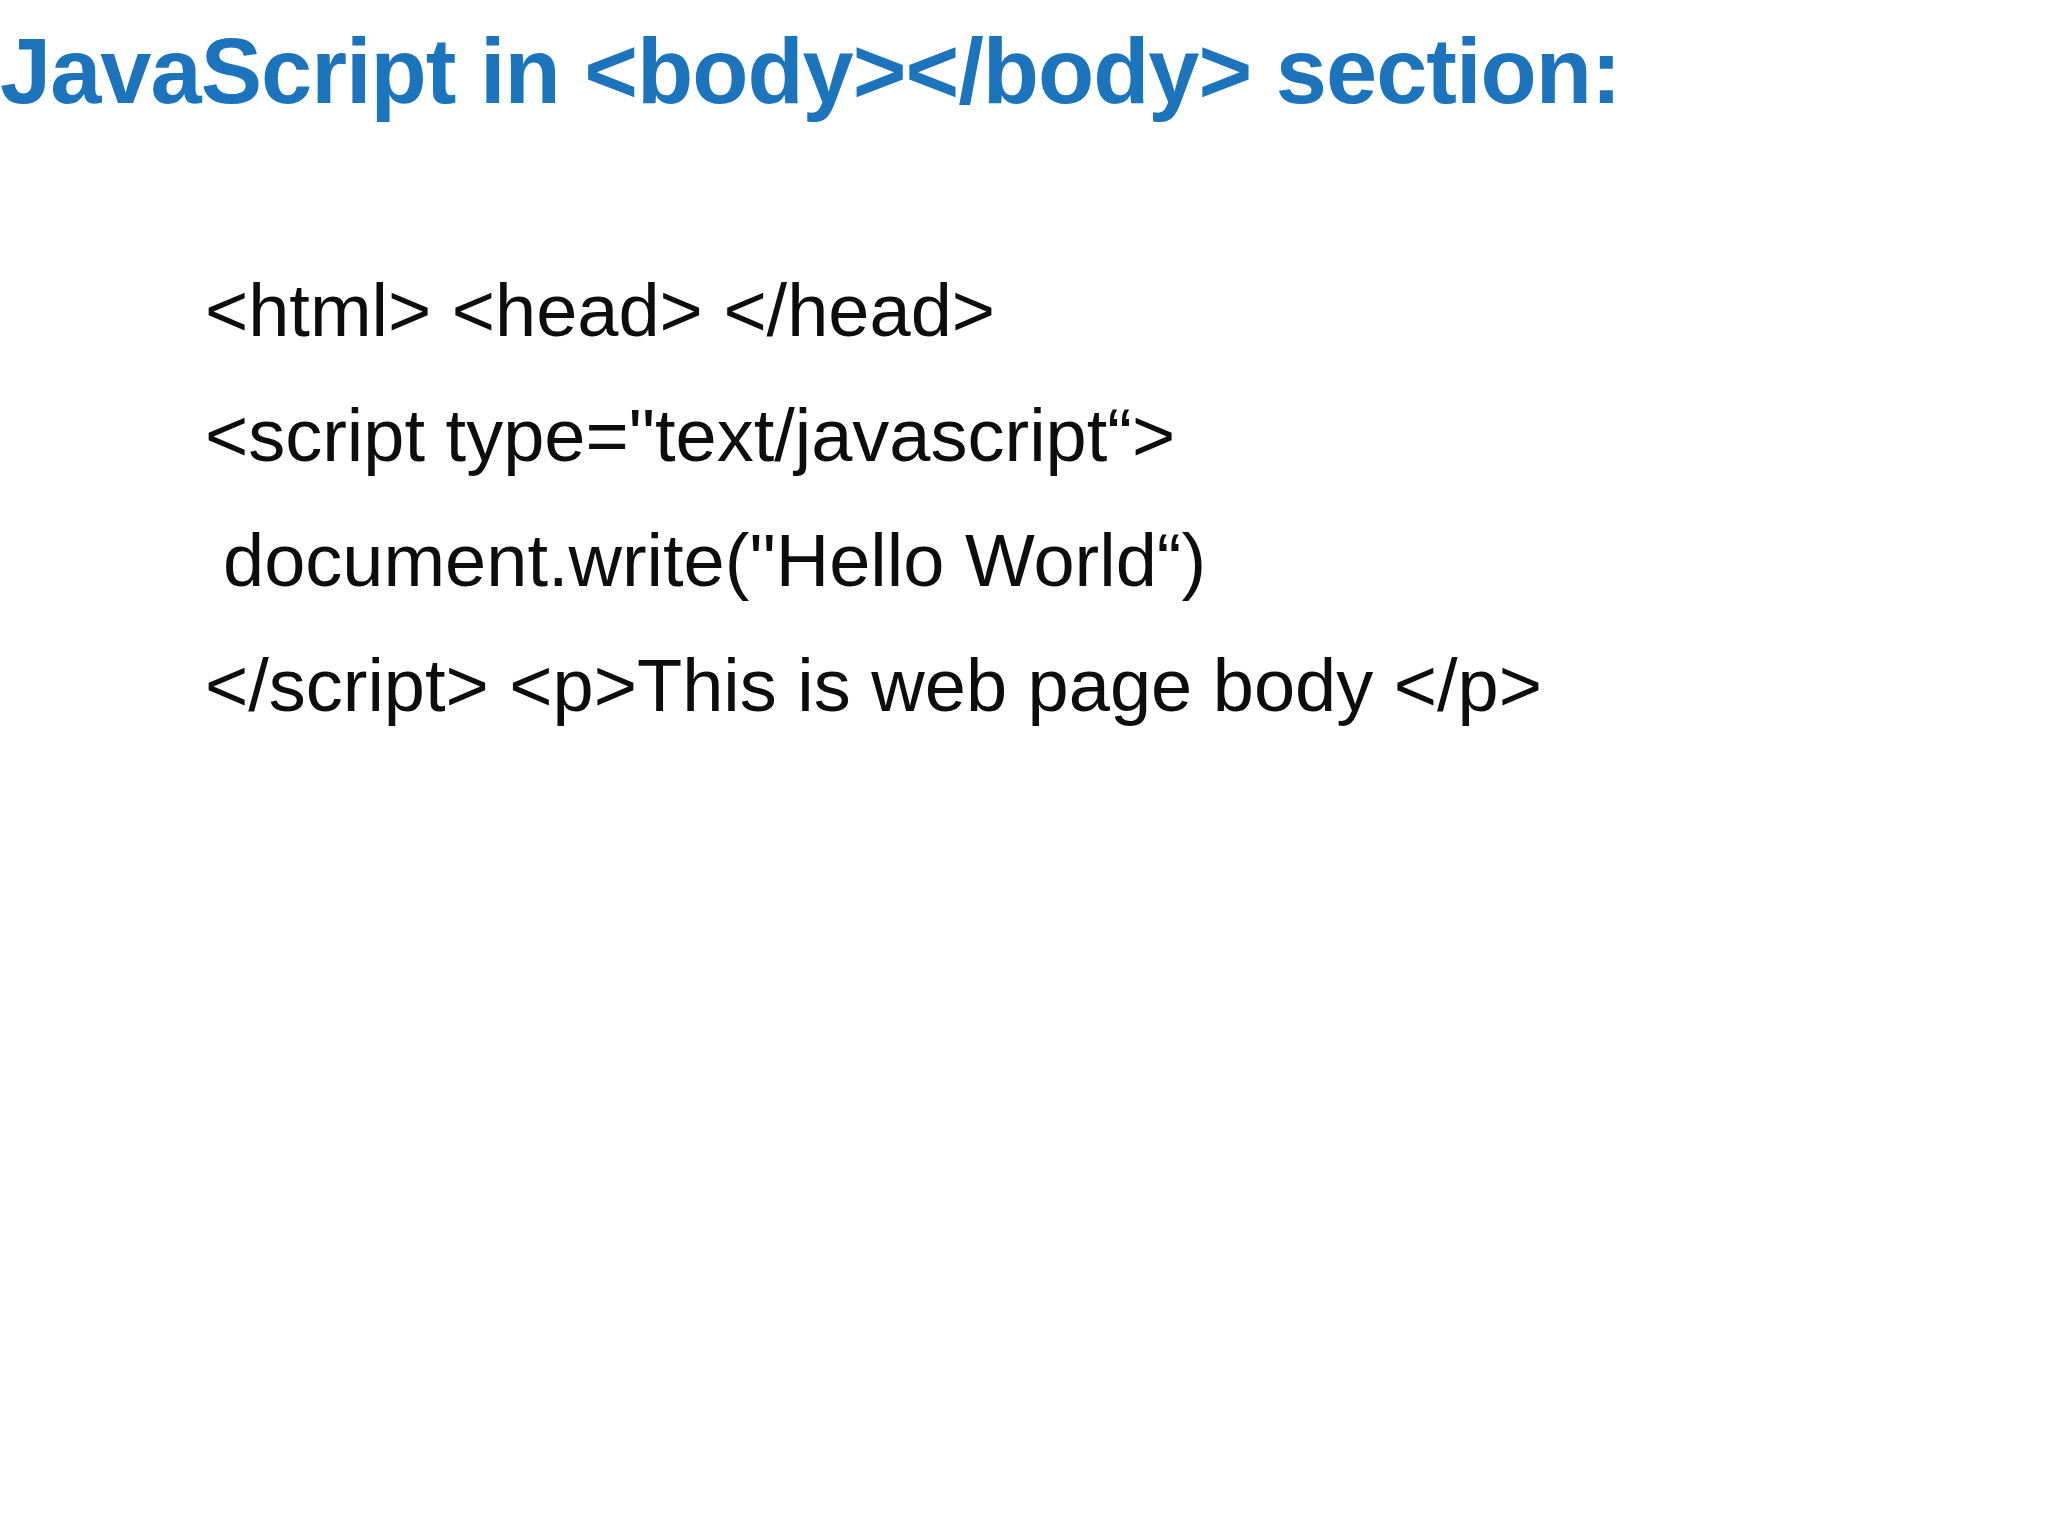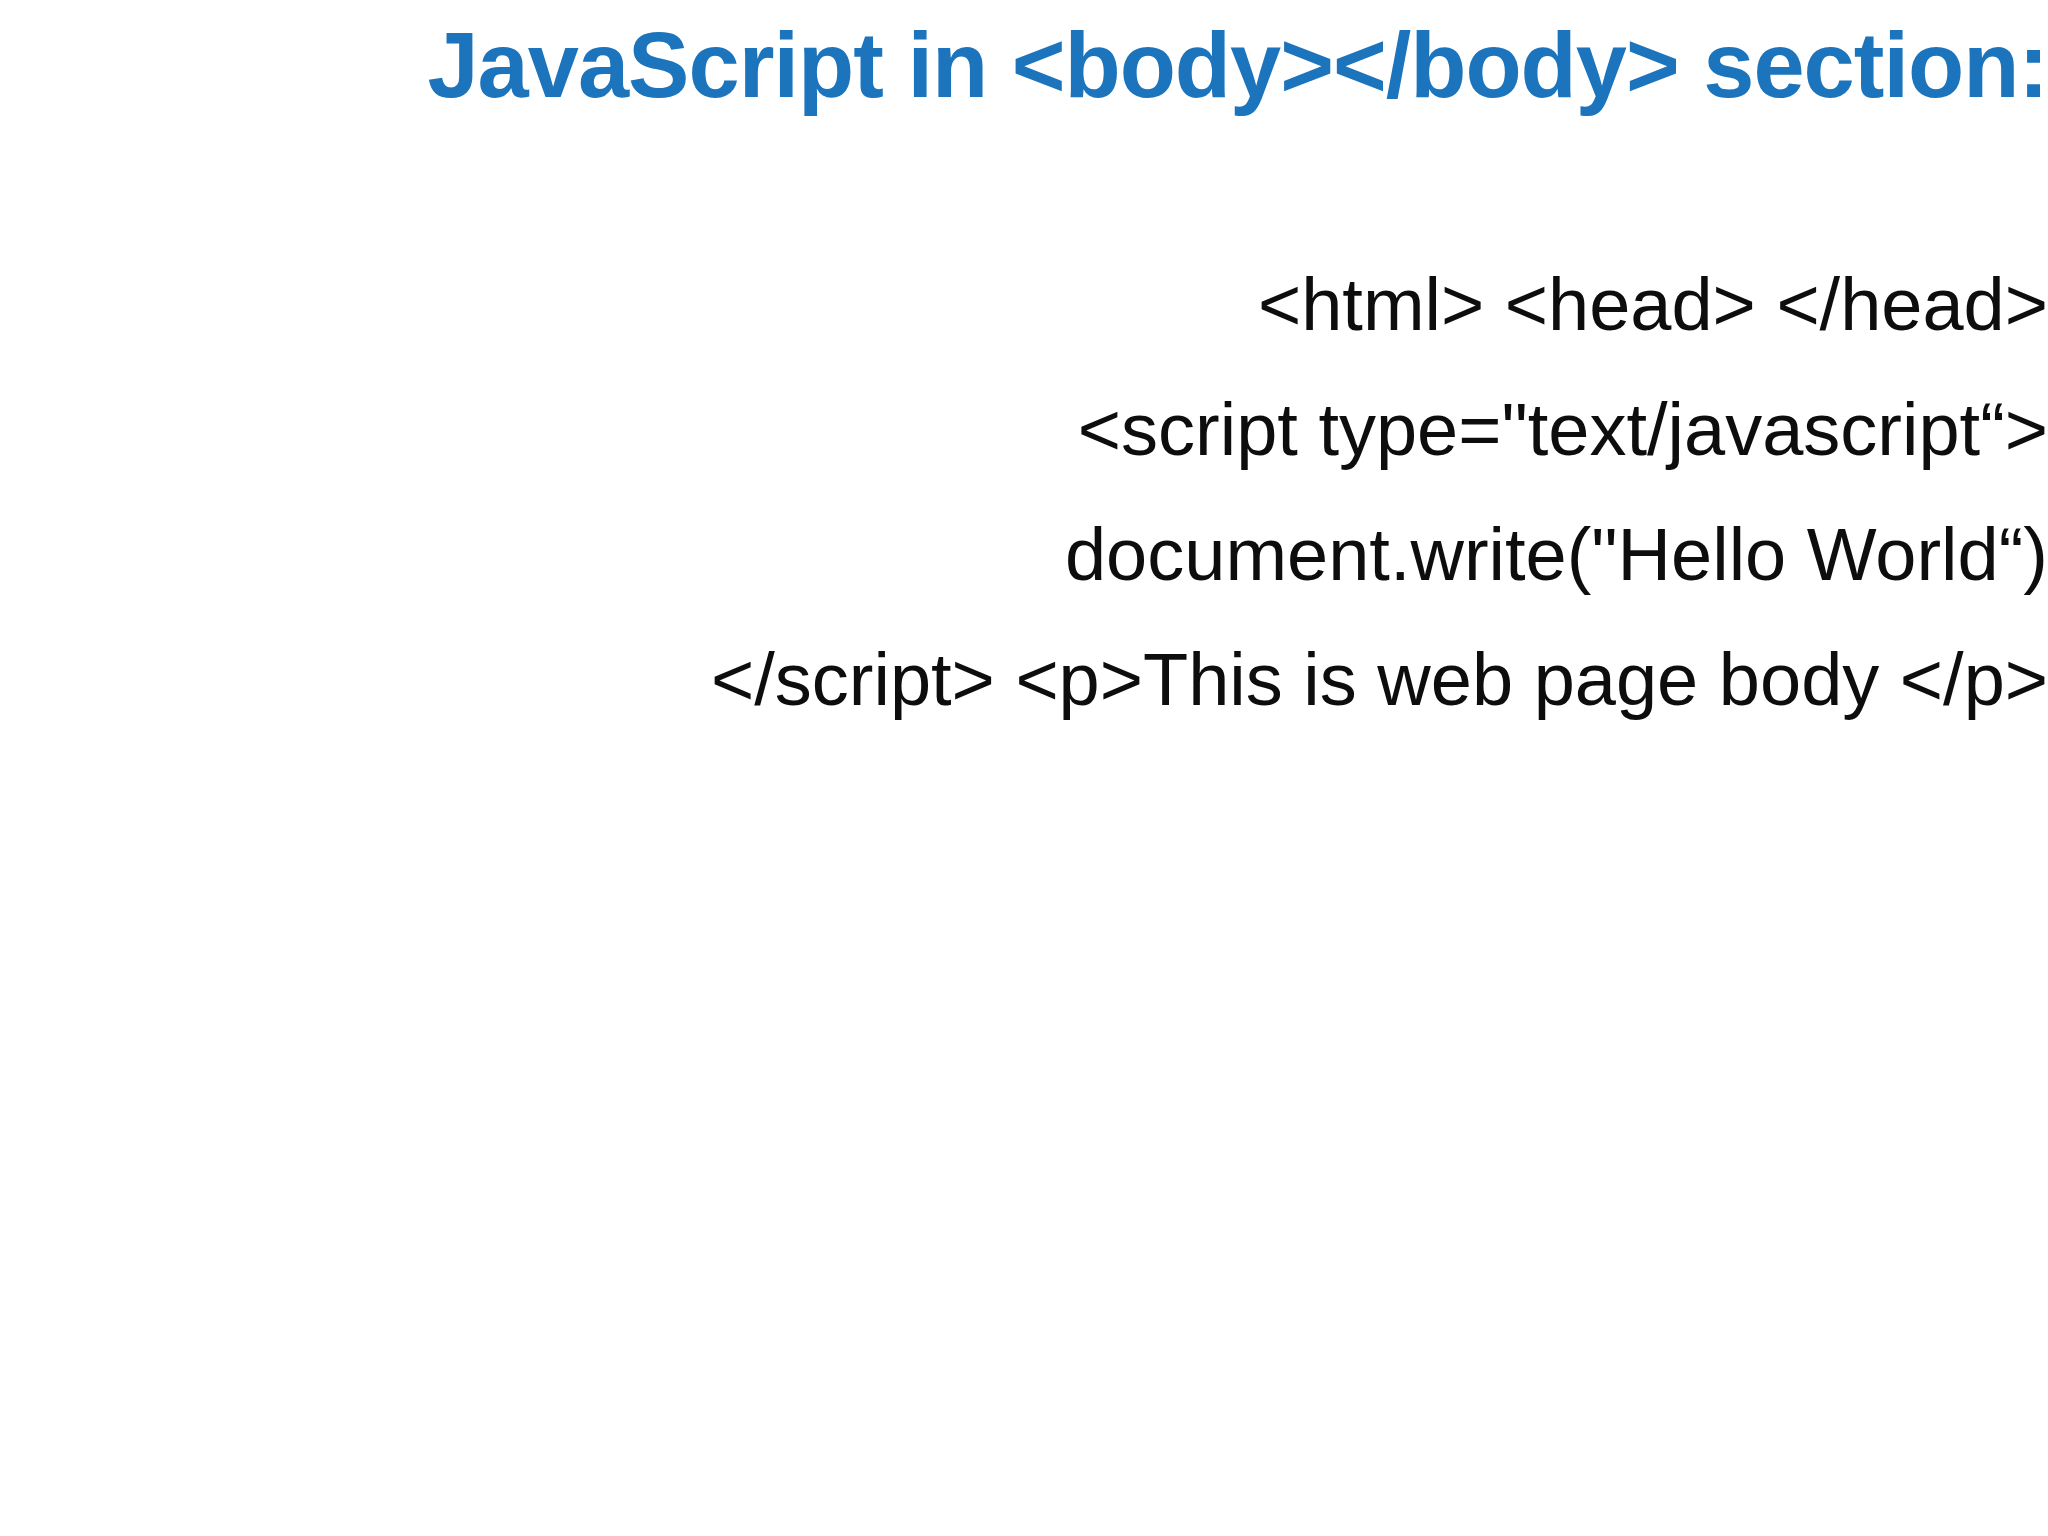--- a/index.html
+++ b/index.html
@@ -14,33 +14,32 @@
     font-family: "Liberation Sans", sans-serif;
   }
   .slide {
     position: relative;
     width: 2048px;
     height: 1536px;
     background: var(--c-background, #ffffff);
   }
   .title {
     margin: 0;
-    padding-top: 10px;
-    text-align: right;
+    padding-top: 16px;
+    text-align: left;
     font-size: 92px;
     font-weight: bold;
     letter-spacing: -1px;
     color: var(--c-title, #1b74bc);
     line-height: 1.2;
   }
   .code {
     margin-top: 148px;
     padding-left: 205px;
     color: var(--c-text, #0d0d0d);
-    text-align: right;
   }
   .code-line {
     font-size: 74px;
     line-height: 74px;
     margin-bottom: 51px;
     white-space: pre;
     letter-spacing: 0;
   }
   .ind-1 { padding-left: 18px; }
   .ind-2 { padding-left: 11px; }

